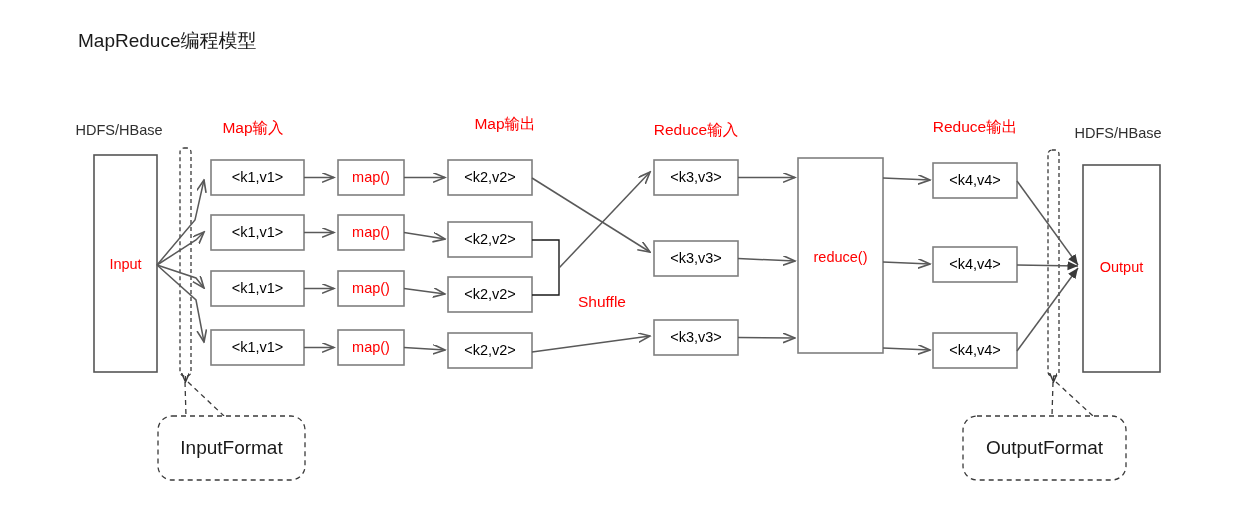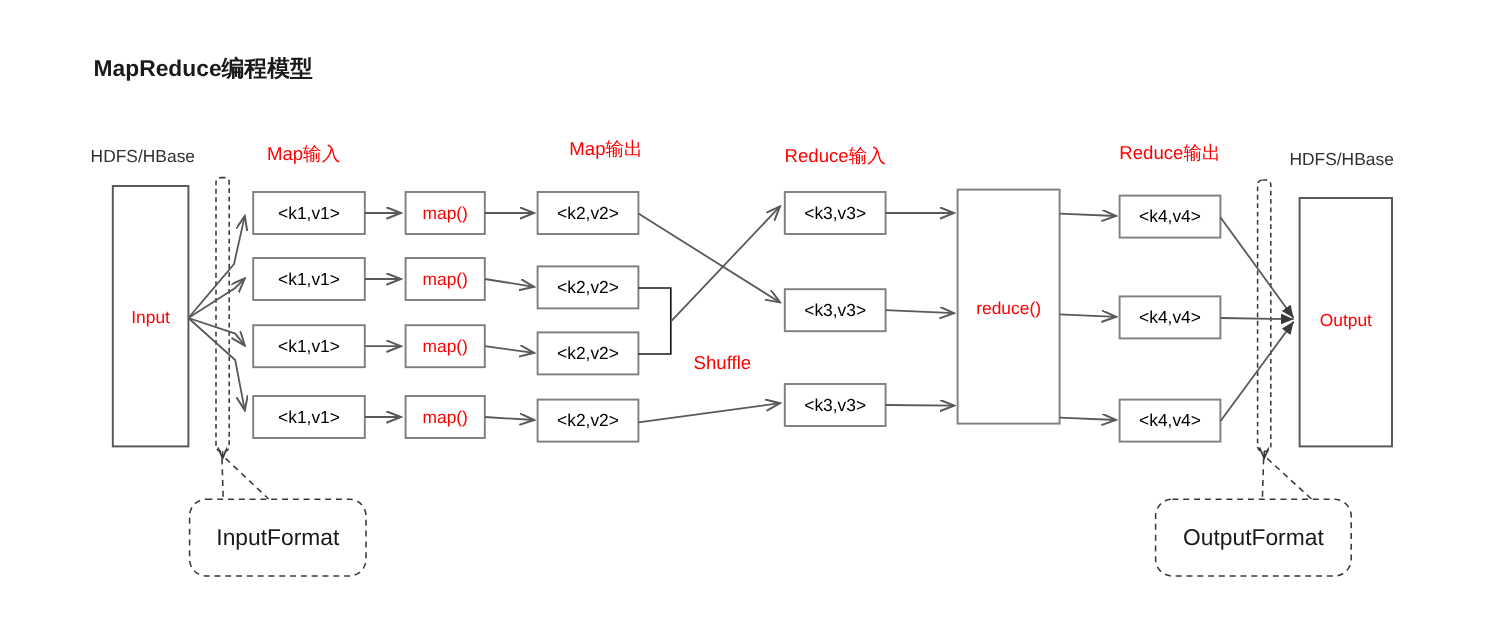--- a/index.html
+++ b/index.html
@@ -11,23 +11,23 @@
     width: 1257px;
     height: 524px;
     font-family: "Liberation Sans", "DejaVu Sans", sans-serif;
     color: #000000;
     overflow: hidden;
     position: relative;
   }
   #page-title {
     position: absolute;
     left: 78px;
-    top: 44px;
+    top: 28px;
     font-size: 19px;
-    font-weight: bold;
+    font-weight: normal;
     letter-spacing: 0px;
     color: #1a1a1a;
     white-space: nowrap;
   }
   #diagram-canvas {
     position: absolute;
     left: 0;
     top: 0;
     width: 1257px;
     height: 524px;

